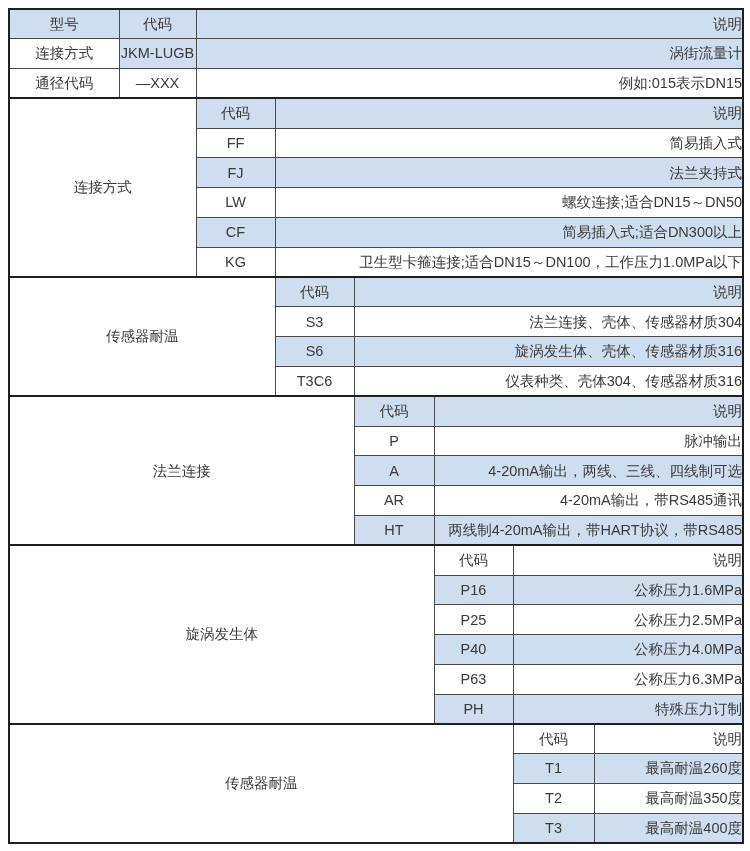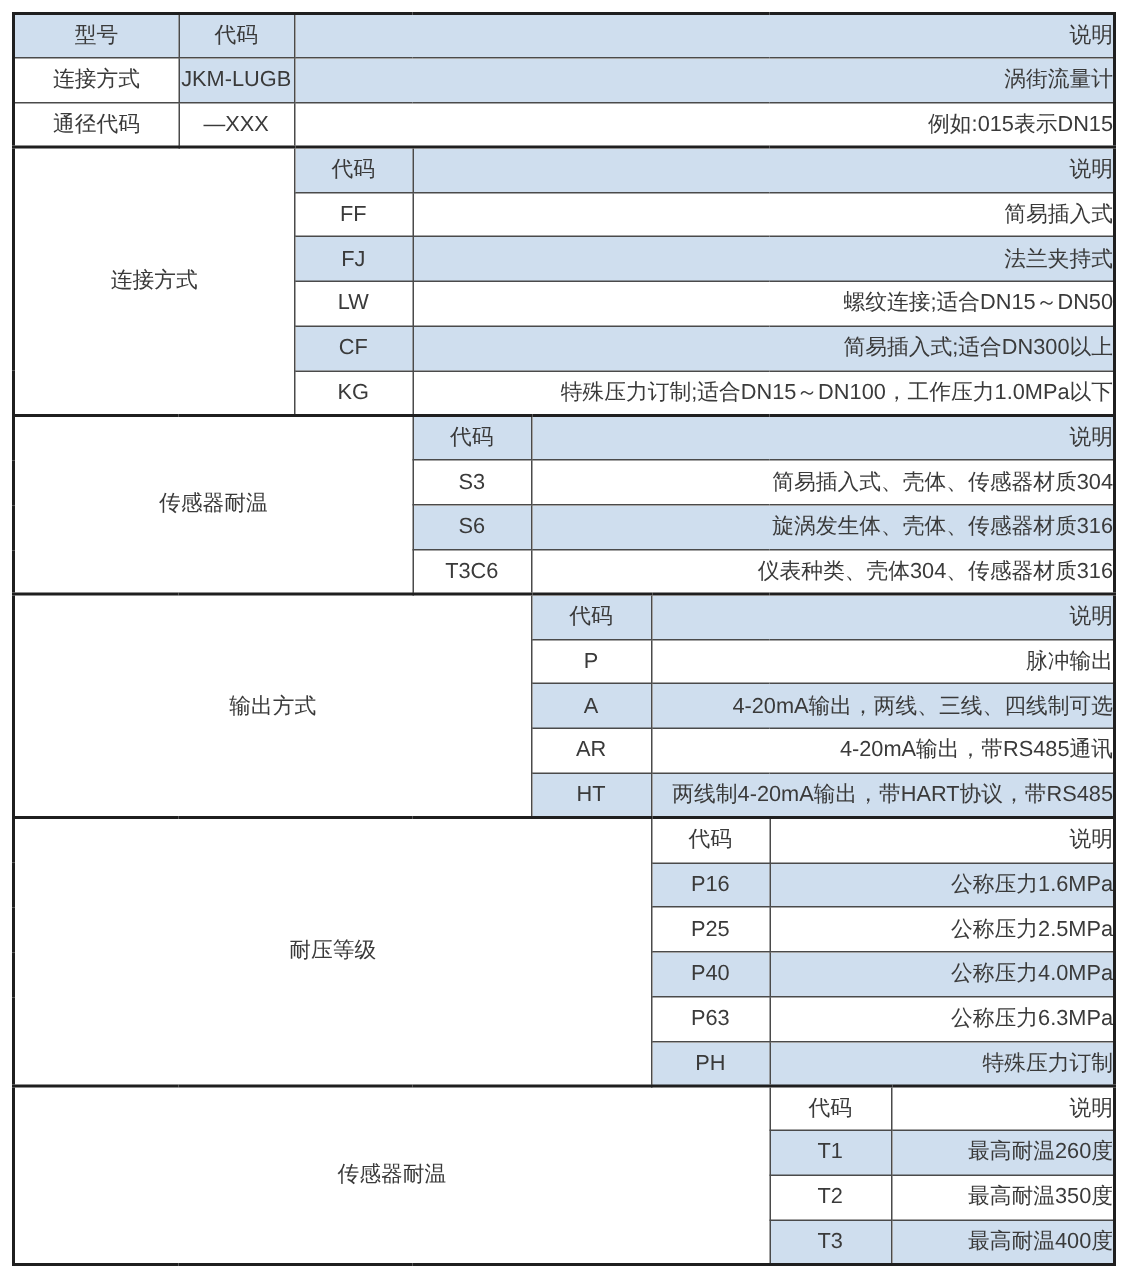--- a/index.html
+++ b/index.html
@@ -84,43 +84,43 @@
   <tr>
     <td class="code">LW</td>
     <td class="desc" colspan="5">螺纹连接;适合DN15～DN50</td>
   </tr>
   <tr>
     <td class="code blue">CF</td>
     <td class="desc blue" colspan="5">简易插入式;适合DN300以上</td>
   </tr>
   <tr>
     <td class="code">KG</td>
-    <td class="desc" colspan="5">特殊压力订制;适合DN15～DN100，工作压力1.0MPa以下</td>
+    <td class="desc" colspan="5">卫生型卡箍连接;适合DN15～DN100，工作压力1.0MPa以下</td>
   </tr>
 
   <tr class="sec">
     <td class="lab" colspan="3" rowspan="4">传感器耐温</td>
     <td class="code blue">代码</td>
     <td class="desc blue" colspan="4">说明</td>
   </tr>
   <tr>
     <td class="code">S3</td>
-    <td class="desc" colspan="4">简易插入式、壳体、传感器材质304</td>
+    <td class="desc" colspan="4">法兰连接、壳体、传感器材质304</td>
   </tr>
   <tr>
     <td class="code blue">S6</td>
     <td class="desc blue" colspan="4">旋涡发生体、壳体、传感器材质316</td>
   </tr>
   <tr>
     <td class="code">T3C6</td>
     <td class="desc" colspan="4">仪表种类、壳体304、传感器材质316</td>
   </tr>
 
   <tr class="sec">
-    <td class="lab" colspan="4" rowspan="5">输出方式</td>
+    <td class="lab" colspan="4" rowspan="5">法兰连接</td>
     <td class="code blue">代码</td>
     <td class="desc blue" colspan="3">说明</td>
   </tr>
   <tr>
     <td class="code">P</td>
     <td class="desc" colspan="3">脉冲输出</td>
   </tr>
   <tr>
     <td class="code blue">A</td>
     <td class="desc blue" colspan="3">4-20mA输出，两线、三线、四线制可选</td>
@@ -128,21 +128,21 @@
   <tr>
     <td class="code">AR</td>
     <td class="desc" colspan="3">4-20mA输出，带RS485通讯</td>
   </tr>
   <tr>
     <td class="code blue">HT</td>
     <td class="desc blue" colspan="3">两线制4-20mA输出，带HART协议，带RS485</td>
   </tr>
 
   <tr class="sec">
-    <td class="lab" colspan="5" rowspan="6">耐压等级</td>
+    <td class="lab" colspan="5" rowspan="6">旋涡发生体</td>
     <td class="code">代码</td>
     <td class="desc" colspan="2">说明</td>
   </tr>
   <tr>
     <td class="code blue">P16</td>
     <td class="desc blue" colspan="2">公称压力1.6MPa</td>
   </tr>
   <tr>
     <td class="code">P25</td>
     <td class="desc" colspan="2">公称压力2.5MPa</td>

